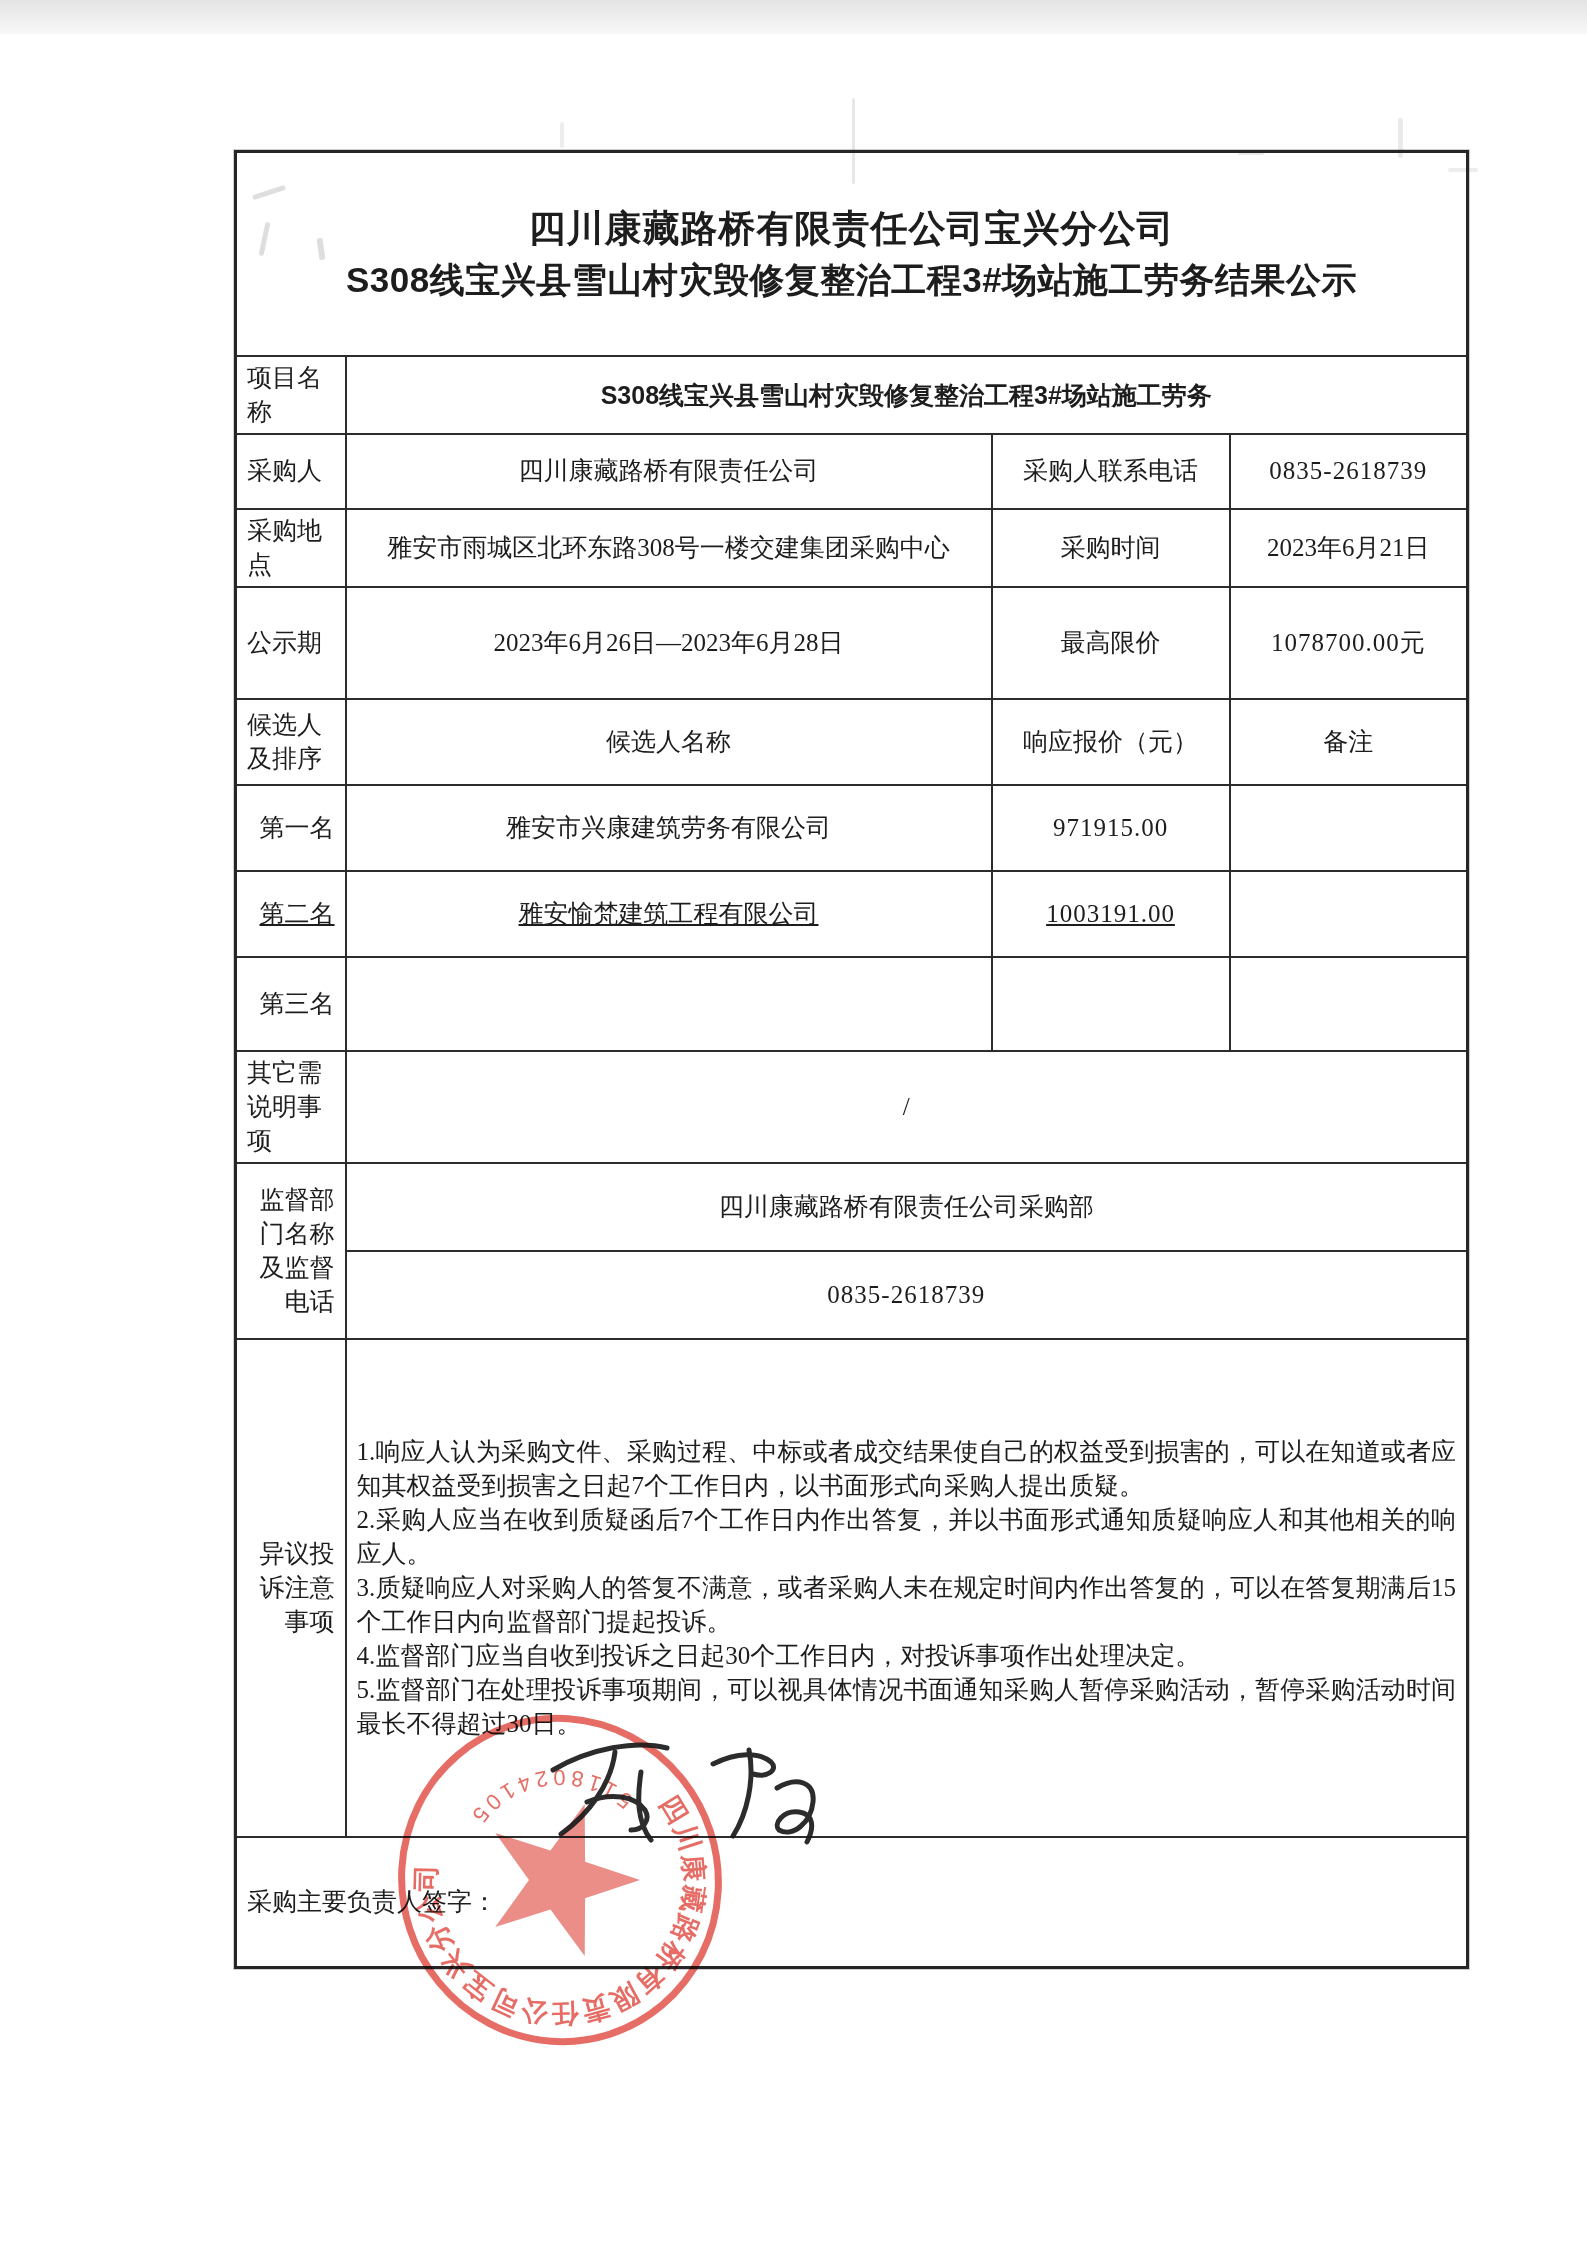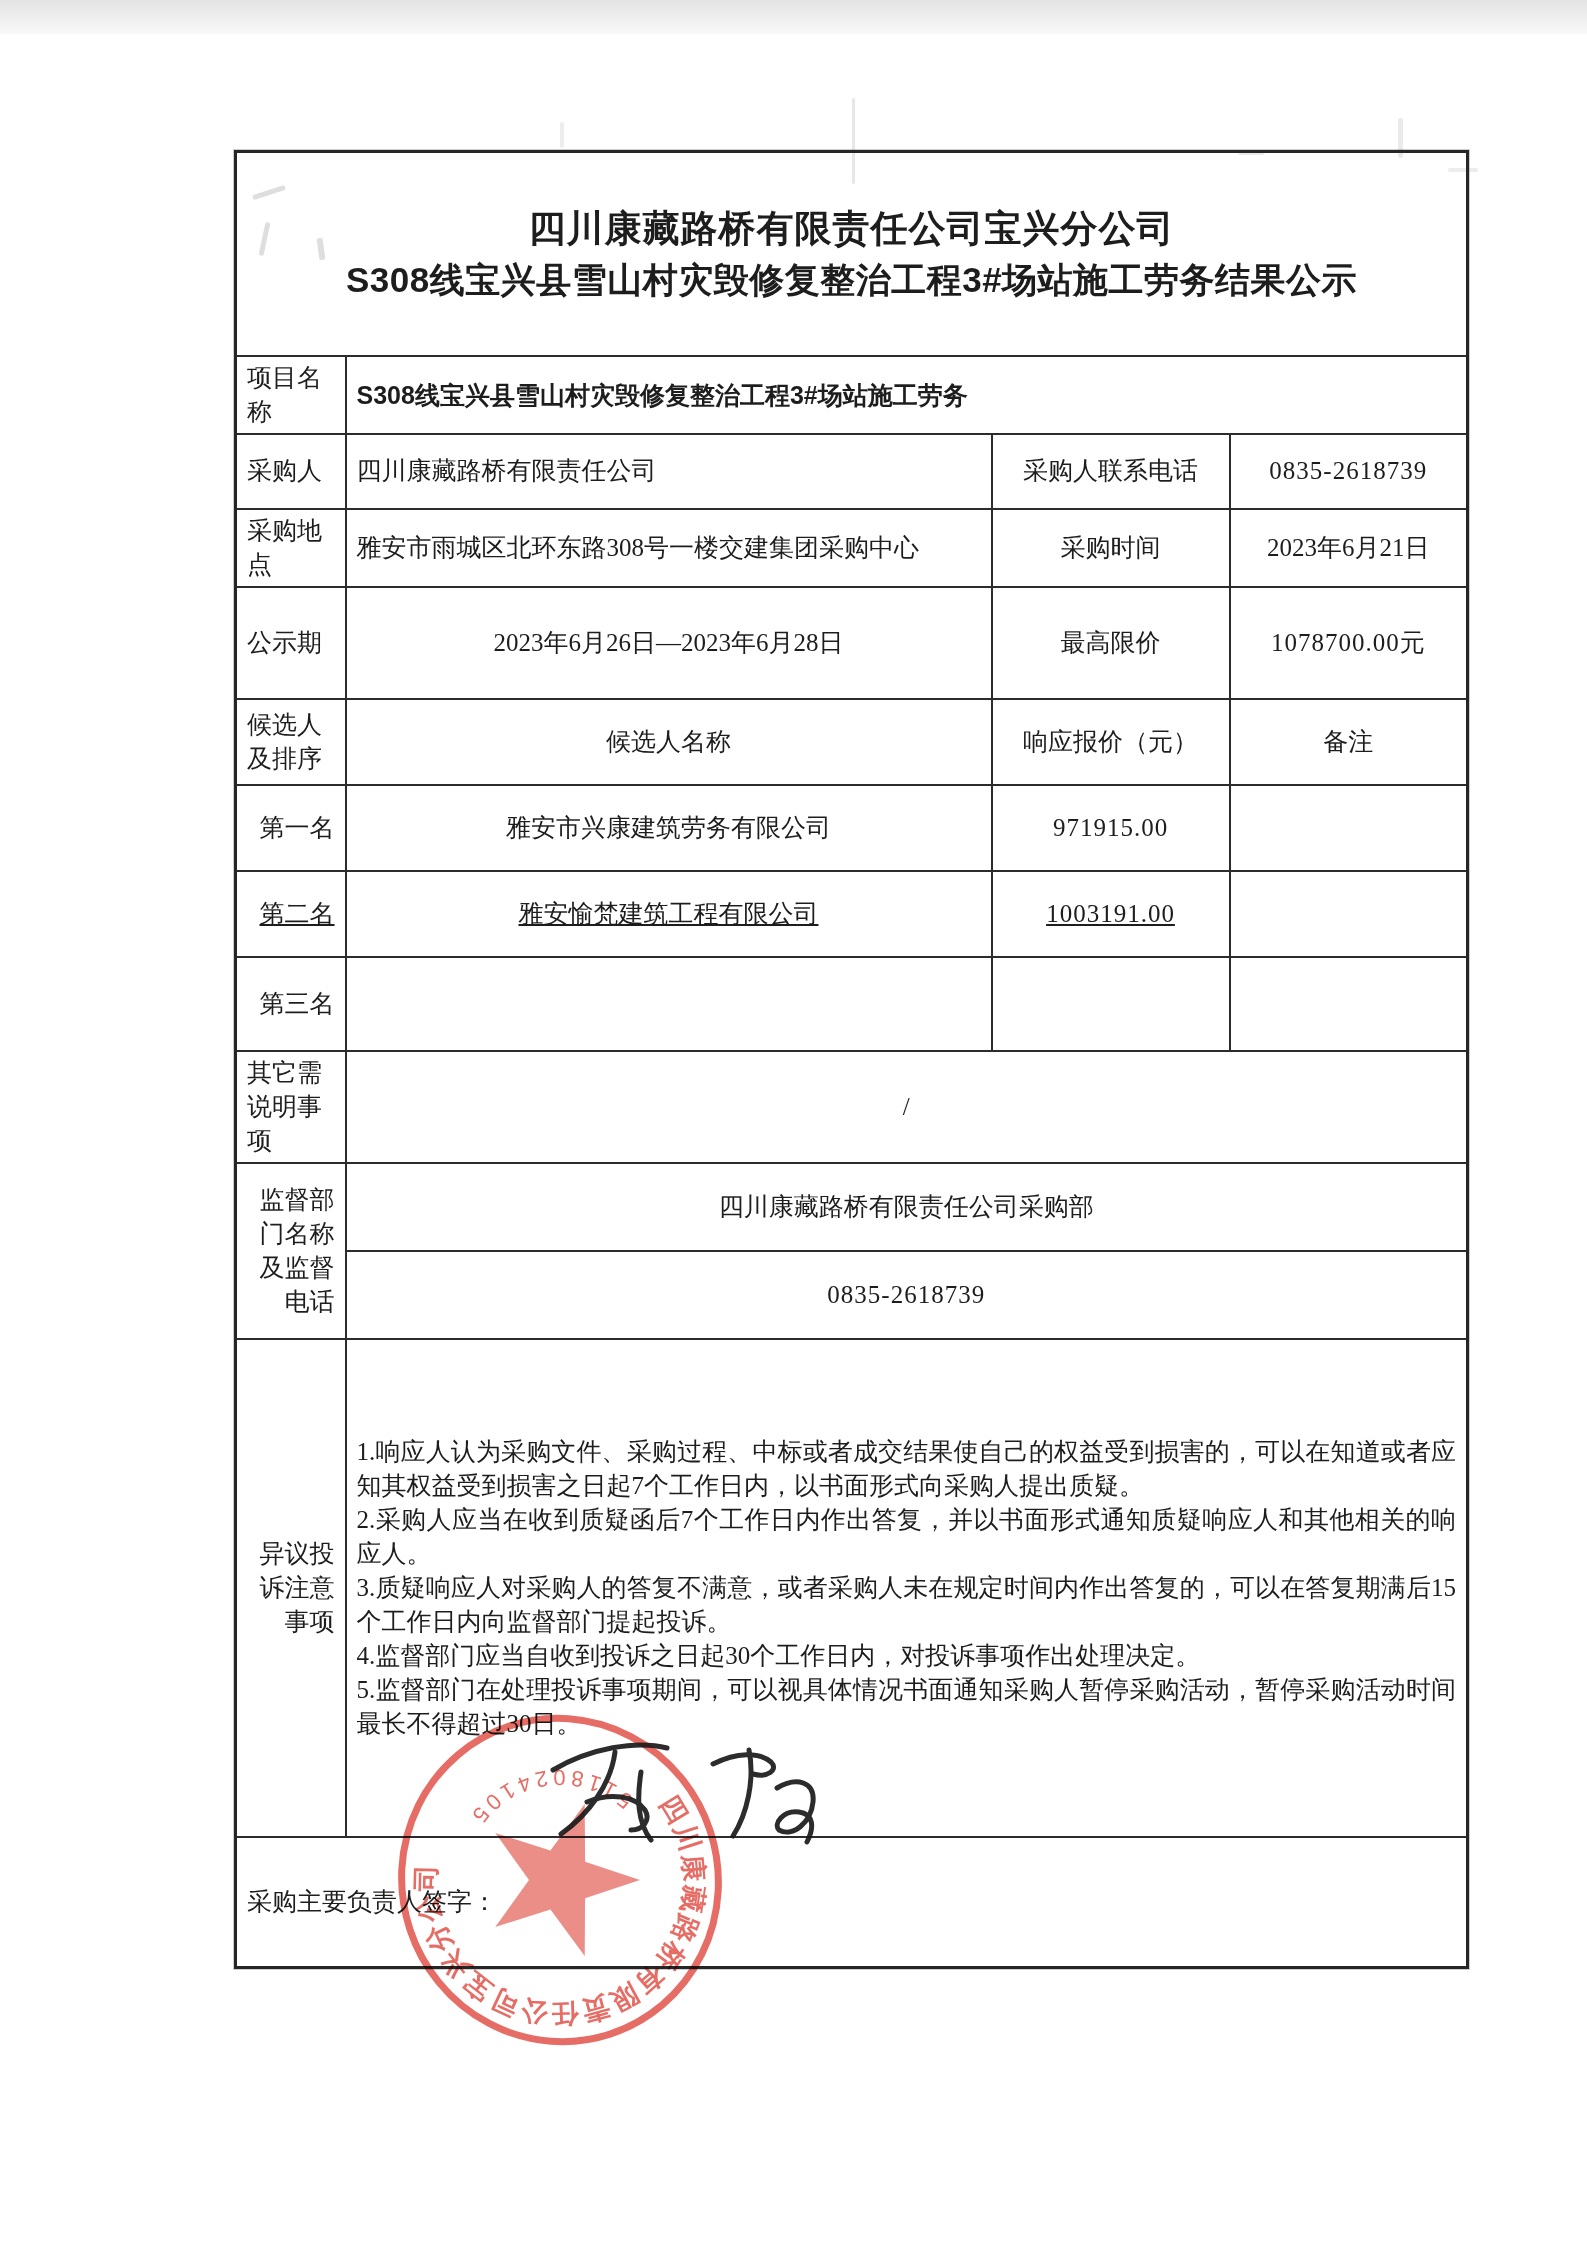--- a/index.html
+++ b/index.html
@@ -36,21 +36,21 @@
     font-size:25px;line-height:34px;
     padding:4px 10px;vertical-align:middle;
     overflow:hidden;
   }
   table.doc{border:3px solid #262626;box-shadow:0 0 0 1px rgba(60,60,60,.25);}
   .title-cell{border:2px solid #2c2c2c;text-align:center;vertical-align:middle;}
   .t1{font-family:"Liberation Sans","DejaVu Sans",sans-serif;font-weight:700;font-size:37px;line-height:52px;letter-spacing:1px;}
   .t2{font-family:"Liberation Sans","DejaVu Sans",sans-serif;font-weight:700;font-size:35px;line-height:50px;letter-spacing:.5px;}
   td.lab{padding:4px 6px 4px 9px;line-height:34px;}
   td.lab-center{text-align:right;padding:4px 4px;margin-top:15px;}
-  td.val-left{padding-left:14px;}
+  td.val-left{padding-left:14px;text-align:center;}
   td.center{text-align:center;}
   td.bold-val{font-family:"Liberation Sans","DejaVu Sans",sans-serif;font-weight:700;font-size:26px;}
   td.num{font-size:26px;letter-spacing:1px;}
   td.objection-text{vertical-align:middle;padding:14px 16px;font-size:25px;line-height:38px;text-align:justify;}
   td.sig-row{padding-left:20px;font-size:26px;vertical-align:middle;border-bottom:3px solid #262626;}
   .obj-line{margin:0;}
 
   
   tr.r-title{height:204px;}
   tr.r1{height:78px;} tr.r2{height:75px;} tr.r3{height:70px;}

